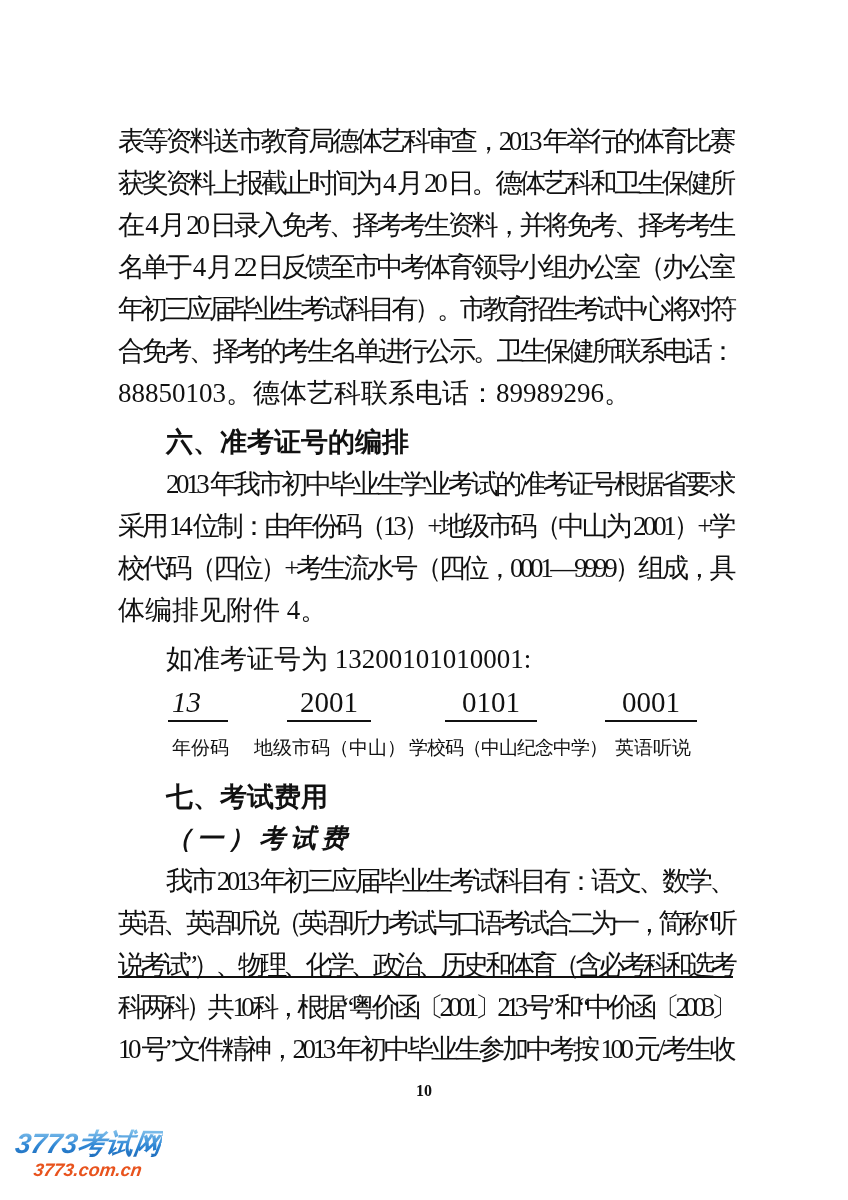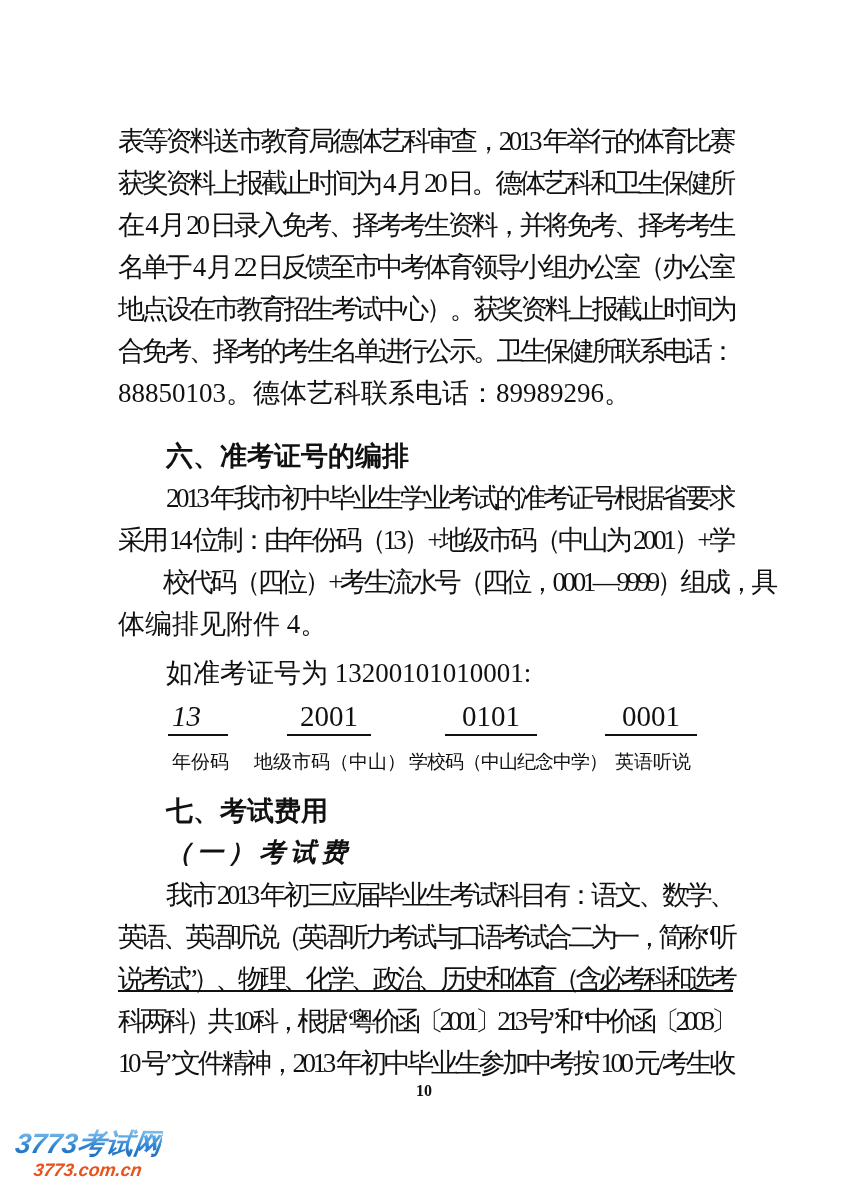--- a/index.html
+++ b/index.html
@@ -35,21 +35,21 @@
   .indent { text-indent: 48px; }
   .heading {
     height: 42px;
     line-height: 42px;
     font-size: 27px;
     font-weight: bold;
     font-family: "Liberation Sans", "DejaVu Sans", sans-serif;
     padding-left: 48px;
     white-space: nowrap;
   }
-  .heading.mt { margin-top: 21px; }
+  .heading.mt { margin-top: 7px; }
   .subheading {
     height: 42px;
     line-height: 42px;
     font-size: 26px;
     font-weight: bold;
     font-style: italic;
     letter-spacing: 5px;
     padding-left: 48px;
     white-space: nowrap;
   }
@@ -121,29 +121,29 @@
 </head>
 <body>
 
 <div class="page">
   <div class="content">
 
     <div class="line" style="letter-spacing: -3.36px;">表等资料送市教育局德体艺科审查，2013 年举行的体育比赛</div>
     <div class="line" style="letter-spacing: -3.37px;">获奖资料上报截止时间为 4 月 20 日。德体艺科和卫生保健所</div>
     <div class="line" style="letter-spacing: -3.37px;">在 4 月 20 日录入免考、择考考生资料，并将免考、择考考生</div>
     <div class="line" style="letter-spacing: -3.37px;">名单于 4 月 22 日反馈至市中考体育领导小组办公室（办公室</div>
-    <div class="line" style="letter-spacing: -4.38px;">地点设在市教育招生考试中心）。获奖资料上报截止时间为</div>
+    <div class="line" style="letter-spacing: -4.38px;">年初三应届毕业生考试科目有）。市教育招生考试中心将对符</div>
     <div class="line" style="letter-spacing: -3.48px;">合免考、择考的考生名单进行公示。卫生保健所联系电话：</div>
     <div class="line left">88850103。德体艺科联系电话：89989296。</div>
 
     <div class="heading mt">六、准考证号的编排</div>
 
     <div class="line indent" style="letter-spacing: -3.38px;">2013 年我市初中毕业生学业考试的准考证号根据省要求</div>
     <div class="line" style="letter-spacing: -3.36px;">采用 14 位制：由年份码（13）+地级市码（中山为 2001）+学</div>
-    <div class="line" style="letter-spacing: -3.4px; margin-left: 45px;">校代码（四位）+考生流水号（四位，0001—9999）组成，具</div>
+    <div class="line" style="letter-spacing: -3.4px;">校代码（四位）+考生流水号（四位，0001—9999）组成，具</div>
     <div class="line left">体编排见附件 4。</div>
 
     <div class="line left indent example-intro">如准考证号为 13200101010001:</div>
 
     <div class="diagram">
       <span class="seg-value v1">13</span>
       <span class="seg-value v2">2001</span>
       <span class="seg-value v3">0101</span>
       <span class="seg-value v4">0001</span>
       <span class="seg-label l1">年份码</span>

